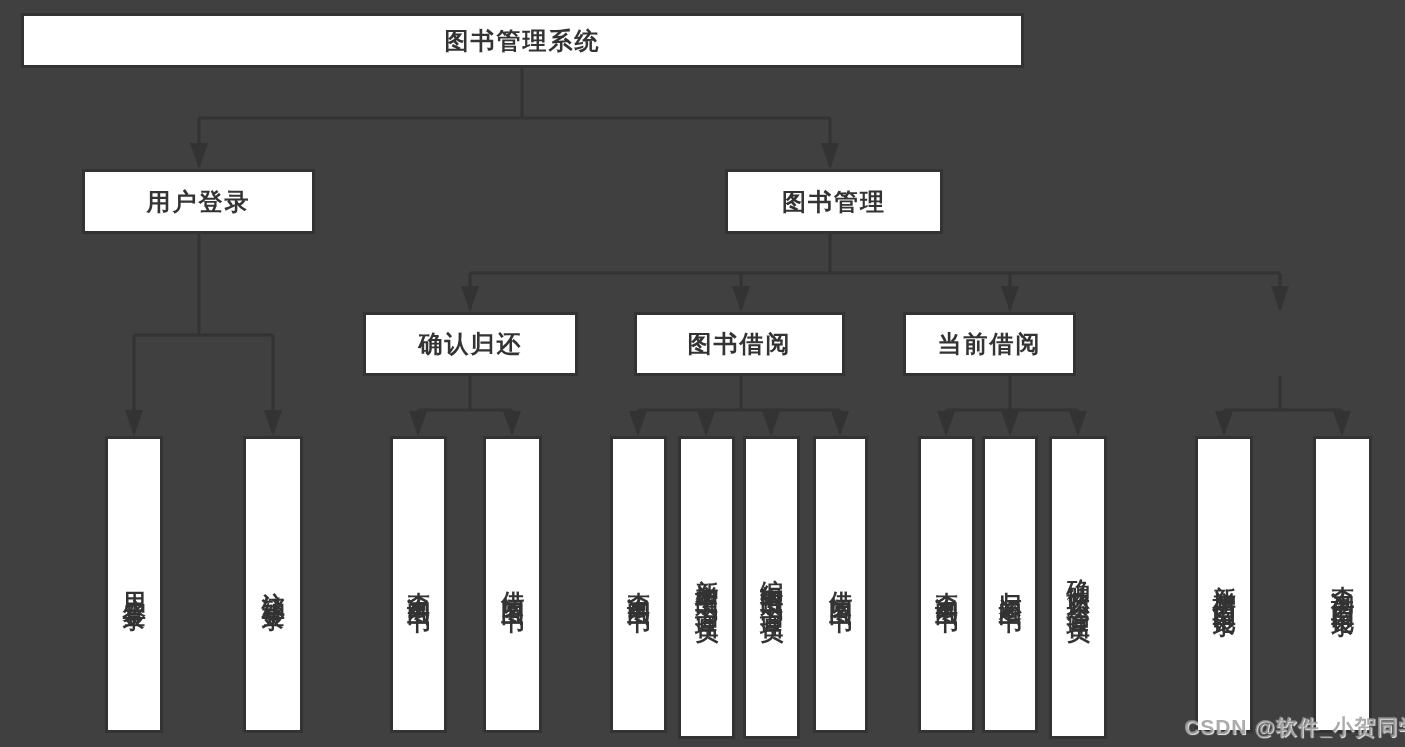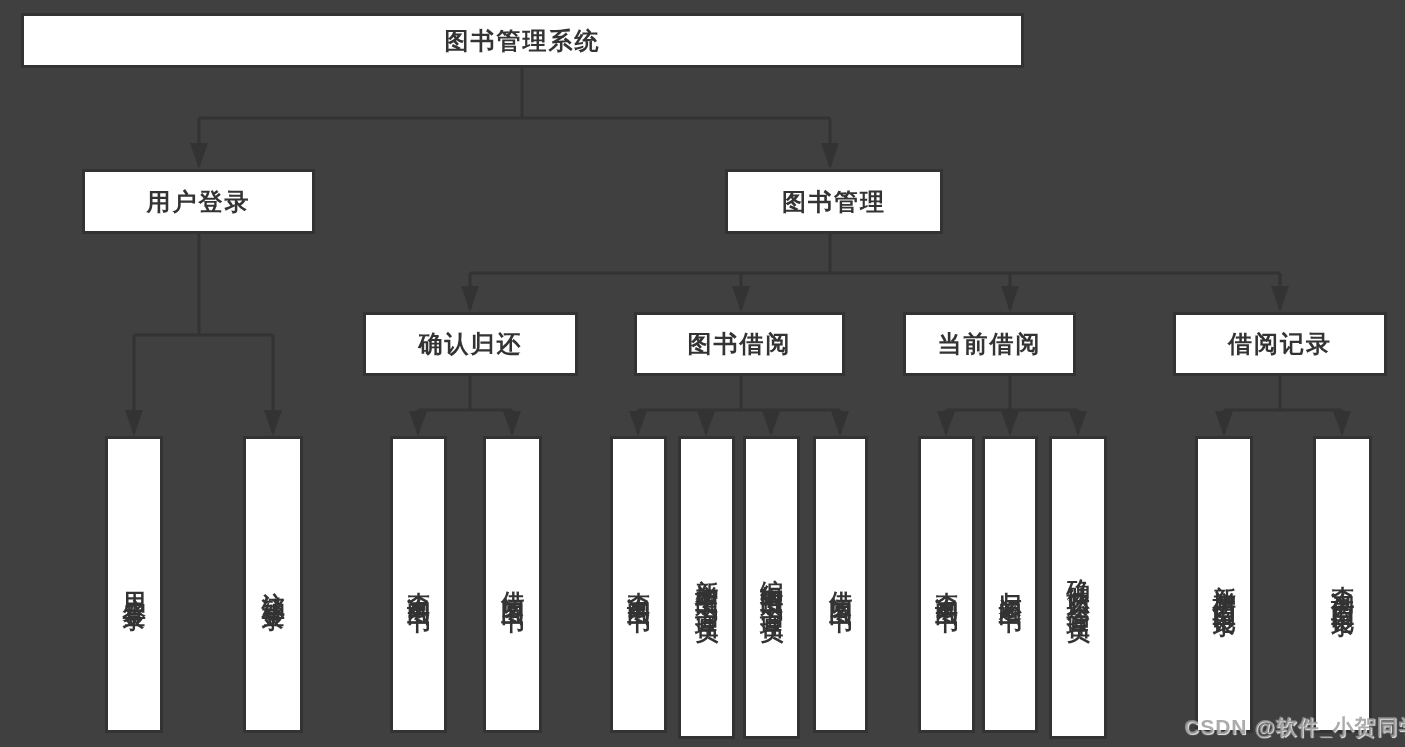--- a/index.html
+++ b/index.html
@@ -116,21 +116,20 @@
   </svg>
 
   <div class="node" style="left:21px;top:13px;width:1003px;height:55px;">图书管理系统</div>
 
   <div class="node" style="left:82px;top:169px;width:233px;height:65px;">用户登录</div>
   <div class="node" style="left:725px;top:169px;width:218px;height:65px;">图书管理</div>
 
   <div class="node" style="left:363px;top:312px;width:215px;height:64px;">确认归还</div>
   <div class="node" style="left:634px;top:312px;width:211px;height:64px;">图书借阅</div>
   <div class="node" style="left:903px;top:312px;width:173px;height:64px;">当前借阅</div>
-  <div class="node" style="left:1173px;top:312px;width:214px;height:64px;">借阅记录</div>
 
   <div class="leaf" style="left:105px;top:436px;width:58px;height:297px;">用户登录</div>
   <div class="leaf" style="left:243px;top:436px;width:60px;height:297px;">注销登录</div>
 
   <div class="leaf" style="left:390px;top:436px;width:57px;height:297px;">查询图书</div>
   <div class="leaf" style="left:483px;top:436px;width:59px;height:297px;">借阅图书</div>
 
   <div class="leaf" style="left:610px;top:436px;width:57px;height:297px;">查询图书</div>
   <div class="leaf" style="left:678px;top:436px;width:57px;height:303px;">新增图书（管理员）</div>
   <div class="leaf" style="left:743px;top:436px;width:57px;height:303px;">编辑图书（管理员）</div>

